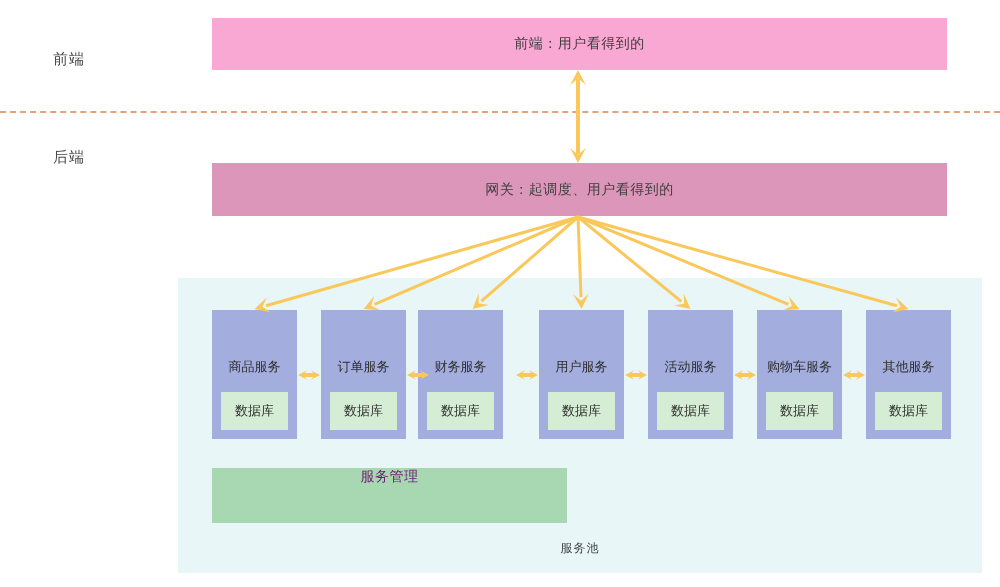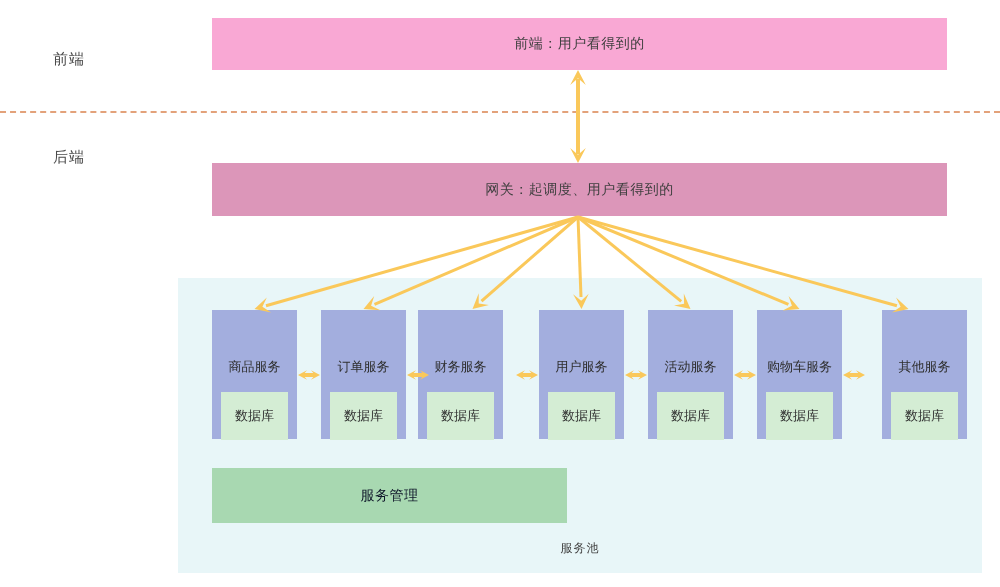--- a/index.html
+++ b/index.html
@@ -91,39 +91,38 @@
     left: 0; top: 48px;
     width: 85px;
     text-align: center;
     font-size: 13px;
     color: #2f2f2f;
     white-space: nowrap;
   }
   .service-db {
     position: absolute;
     left: 9px; top: 82px;
-    width: 67px; height: 48px;
+    width: 67px; height: 38px;
     background: #D4EDD4;
     display: flex;
     align-items: center;
     justify-content: center;
     font-size: 13px;
     color: #2f2f2f;
   }
 
   
   .bottom-bar {
     position: absolute;
     top: 468px;
     height: 55px;
     display: flex;
-    align-items: center;
     justify-content: center;
     font-size: 14px;
-    color: #0f172a;
+    color: #701a75;
     letter-spacing: .5px;
   }
   #bar-service-mgmt {
     left: 212px; width: 355px;
     background: #A8D8B1;
   }
   #bar-fault-trace {
     left: 595px; width: 352px;
     background: #91D9E4;
   }
@@ -176,21 +175,21 @@
         <div class="service-db" style="background: rgb(212, 237, 212);">数据库</div>
       </div>
       <div class="service-box" style="left: 648px; background: rgb(163, 174, 222);">
         <div class="service-title">活动服务</div>
         <div class="service-db" style="background: rgb(212, 237, 212);">数据库</div>
       </div>
       <div class="service-box" style="left: 757px; background: rgb(163, 174, 222);">
         <div class="service-title">购物车服务</div>
         <div class="service-db" style="background: rgb(212, 237, 212);">数据库</div>
       </div>
-      <div class="service-box" style="left: 866px; background: rgb(163, 174, 222); margin-left: 16px;">
+      <div class="service-box" style="left: 866px; background: rgb(163, 174, 222);">
         <div class="service-title">其他服务</div>
         <div class="service-db" style="background: rgb(212, 237, 212);">数据库</div>
       </div>
     </div>
 
   <div class="bottom-bar" id="bar-service-mgmt">
     <span>服务管理</span>
   </div>
 
   <svg id="arrows" viewBox="0 0 1000 587" xmlns="http://www.w3.org/2000/svg">

